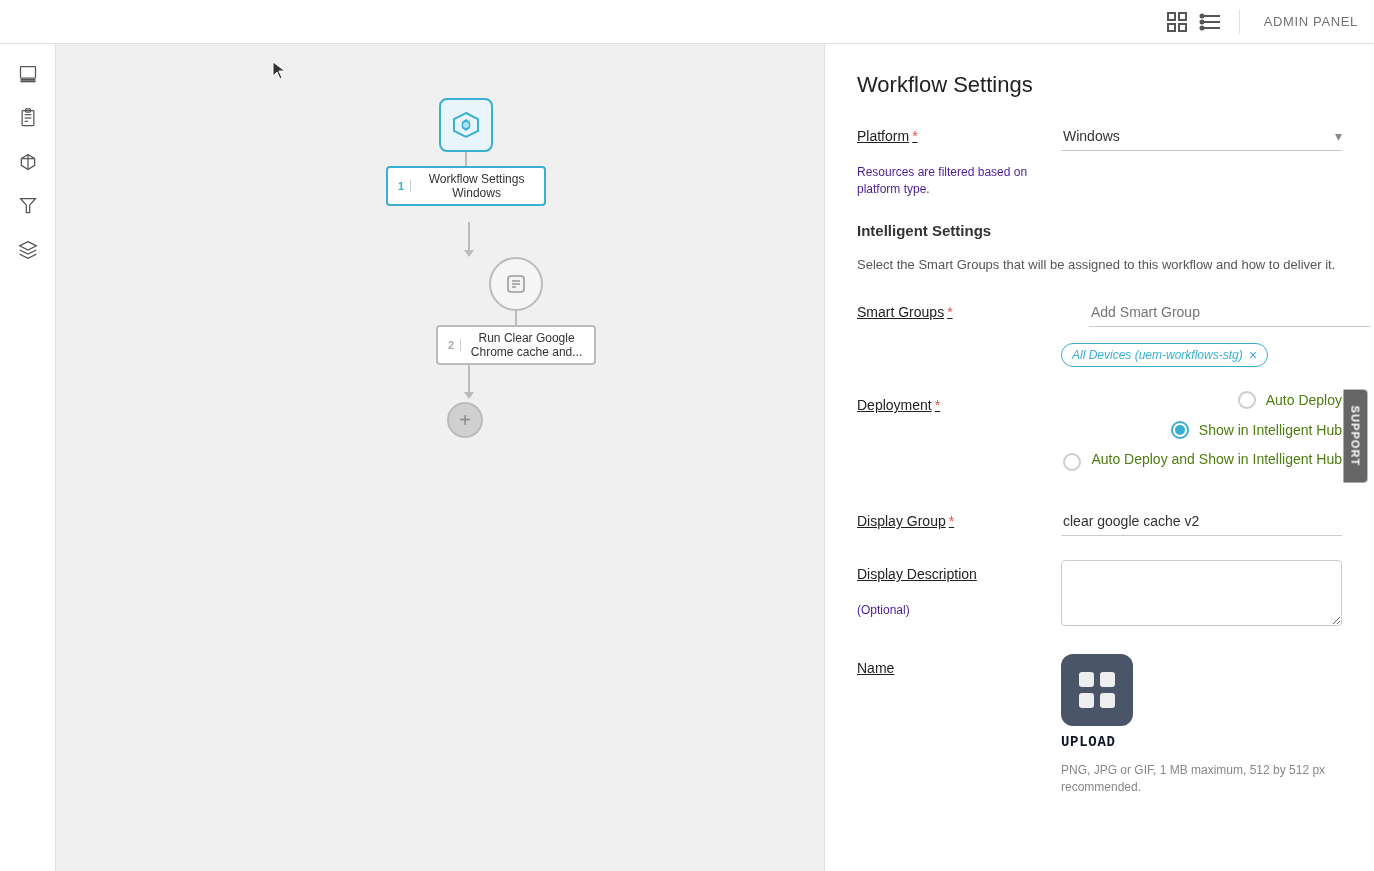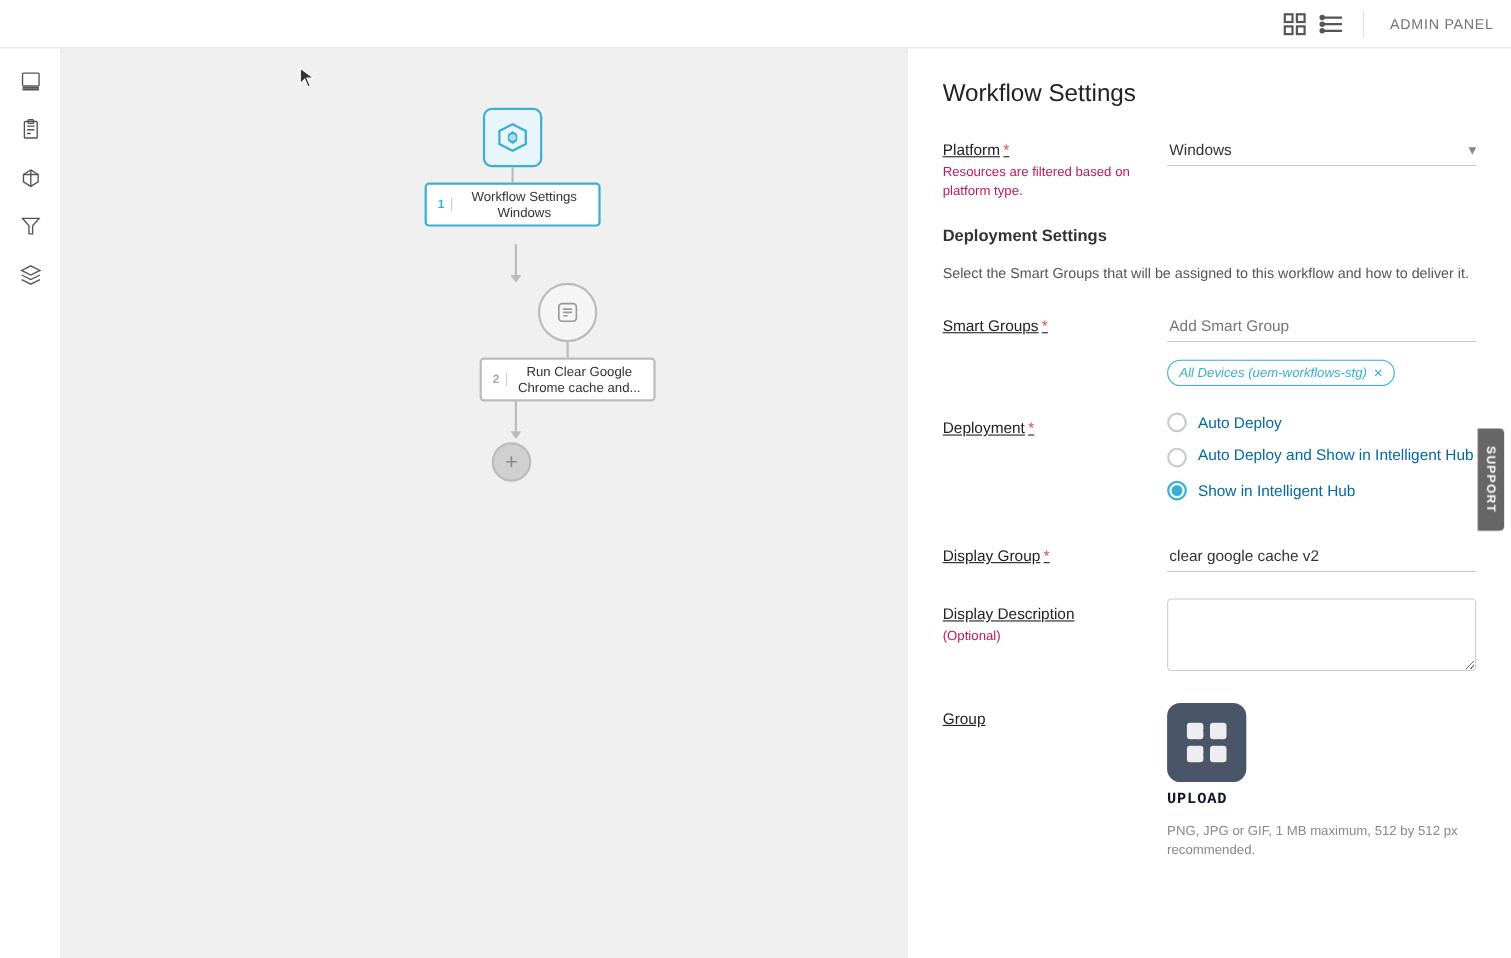--- a/index.html
+++ b/index.html
@@ -159,22 +159,22 @@
     }
     .field-label {
       font-size: 14px;
       font-weight: 500;
       color: #222;
       text-decoration: underline;
     }
     .field-label .required { color: #e74c3c; margin-left: 3px; }
     .field-sublabel {
       font-size: 12px;
-      color: #be185d;
-      margin-top: 4px;
+      color: #4c1d95;
+      margin-top: 20px;
       line-height: 1.4;
     }
     .field-control { flex: 1; }
     .dropdown-wrapper {
       position: relative;
       border-bottom: 1px solid #ccc;
       display: flex;
       align-items: center;
       justify-content: space-between;
       padding: 6px 0;
@@ -200,20 +200,21 @@
     
     .smart-group-input {
       width: 100%;
       border: none;
       border-bottom: 1px solid #ccc;
       padding: 6px 2px;
       font-size: 14px;
       color: #aaa;
       outline: none;
       background: transparent;
+      margin-left: 28px;
     }
     .smart-group-tag {
       display: inline-flex;
       align-items: center;
       background: #fff;
       border: 1px solid #39afd1;
       border-radius: 16px;
       padding: 3px 10px;
       font-size: 12px;
       color: #39afd1;
@@ -222,22 +223,23 @@
     }
     .tag-close { cursor: pointer; font-size: 14px; color: #39afd1; }
 
     
     .radio-option {
       display: flex;
       align-items: center;
       gap: 10px;
       margin-bottom: 12px;
       font-size: 14px;
-      color: #0369a1;
+      color: #4d7c0f;
       cursor: pointer;
+      justify-content: flex-end;
     }
     .radio-circle {
       width: 18px;
       height: 18px;
       border-radius: 50%;
       border: 2px solid #ccc;
       display: flex;
       align-items: center;
       justify-content: center;
       flex-shrink: 0;
@@ -479,21 +481,21 @@
       </div>
       <div class="field-control">
         <div class="dropdown-wrapper">
           <span class="dropdown-value">Windows</span>
           <span class="dropdown-chevron">▾</span>
         </div>
       </div>
     </div>
 
     <div class="form-section">
-      <div class="section-title">Deployment Settings</div>
+      <div class="section-title">Intelligent Settings</div>
       <div class="section-desc">Select the Smart Groups that will be assigned to this workflow and how to deliver it.</div>
     </div>
 
     <div class="field-row">
       <div class="field-label-col">
         <div class="field-label">
           <span>Smart Groups</span><span class="required">*</span>
         </div>
       </div>
       <div class="field-control">
@@ -511,27 +513,27 @@
       <div class="field-label-col">
         <div class="field-label">
           <span>Deployment</span><span class="required">*</span>
         </div>
       </div>
       <div class="field-control">
         <div class="radio-option">
           <div class="radio-circle"></div>
           <span>Auto Deploy</span>
         </div>
+        <div class="radio-option">
+          <div class="radio-circle selected"></div>
+          <span>Show in Intelligent Hub</span>
+        </div>
         <div class="radio-option" style="align-items:flex-start;">
           <div class="radio-circle" style="margin-top:2px;"></div>
           <span>Auto Deploy and Show in Intelligent Hub</span>
-        </div>
-        <div class="radio-option">
-          <div class="radio-circle selected"></div>
-          <span>Show in Intelligent Hub</span>
         </div>
       </div>
     </div>
 
     <div class="field-row">
       <div class="field-label-col">
         <div class="field-label">
           <span>Display Group</span><span class="required">*</span>
         </div>
       </div>
@@ -547,21 +549,21 @@
         </div>
         <div class="field-sublabel">(Optional)</div>
       </div>
       <div class="field-control">
         <textarea class="text-area" rows="3" style=""></textarea>
       </div>
     </div>
 
     <div class="field-row">
       <div class="field-label-col">
-        <div class="field-label">Group</div>
+        <div class="field-label">Name</div>
       </div>
       <div class="field-control">
         <div class="icon-preview">
           <svg width="48" height="48" viewBox="0 0 48 48" fill="none">
             <rect x="6" y="6" width="15" height="15" rx="3" fill="#fff" opacity="0.9"></rect>
             <rect x="27" y="6" width="15" height="15" rx="3" fill="#fff" opacity="0.9"></rect>
             <rect x="6" y="27" width="15" height="15" rx="3" fill="#fff" opacity="0.9"></rect>
             <rect x="27" y="27" width="15" height="15" rx="3" fill="#fff" opacity="0.9"></rect>
             <line x1="21" y1="13" x2="27" y2="13" stroke="#4a5568" stroke-width="2"></line>
             <line x1="13" y1="21" x2="13" y2="27" stroke="#4a5568" stroke-width="2"></line>

